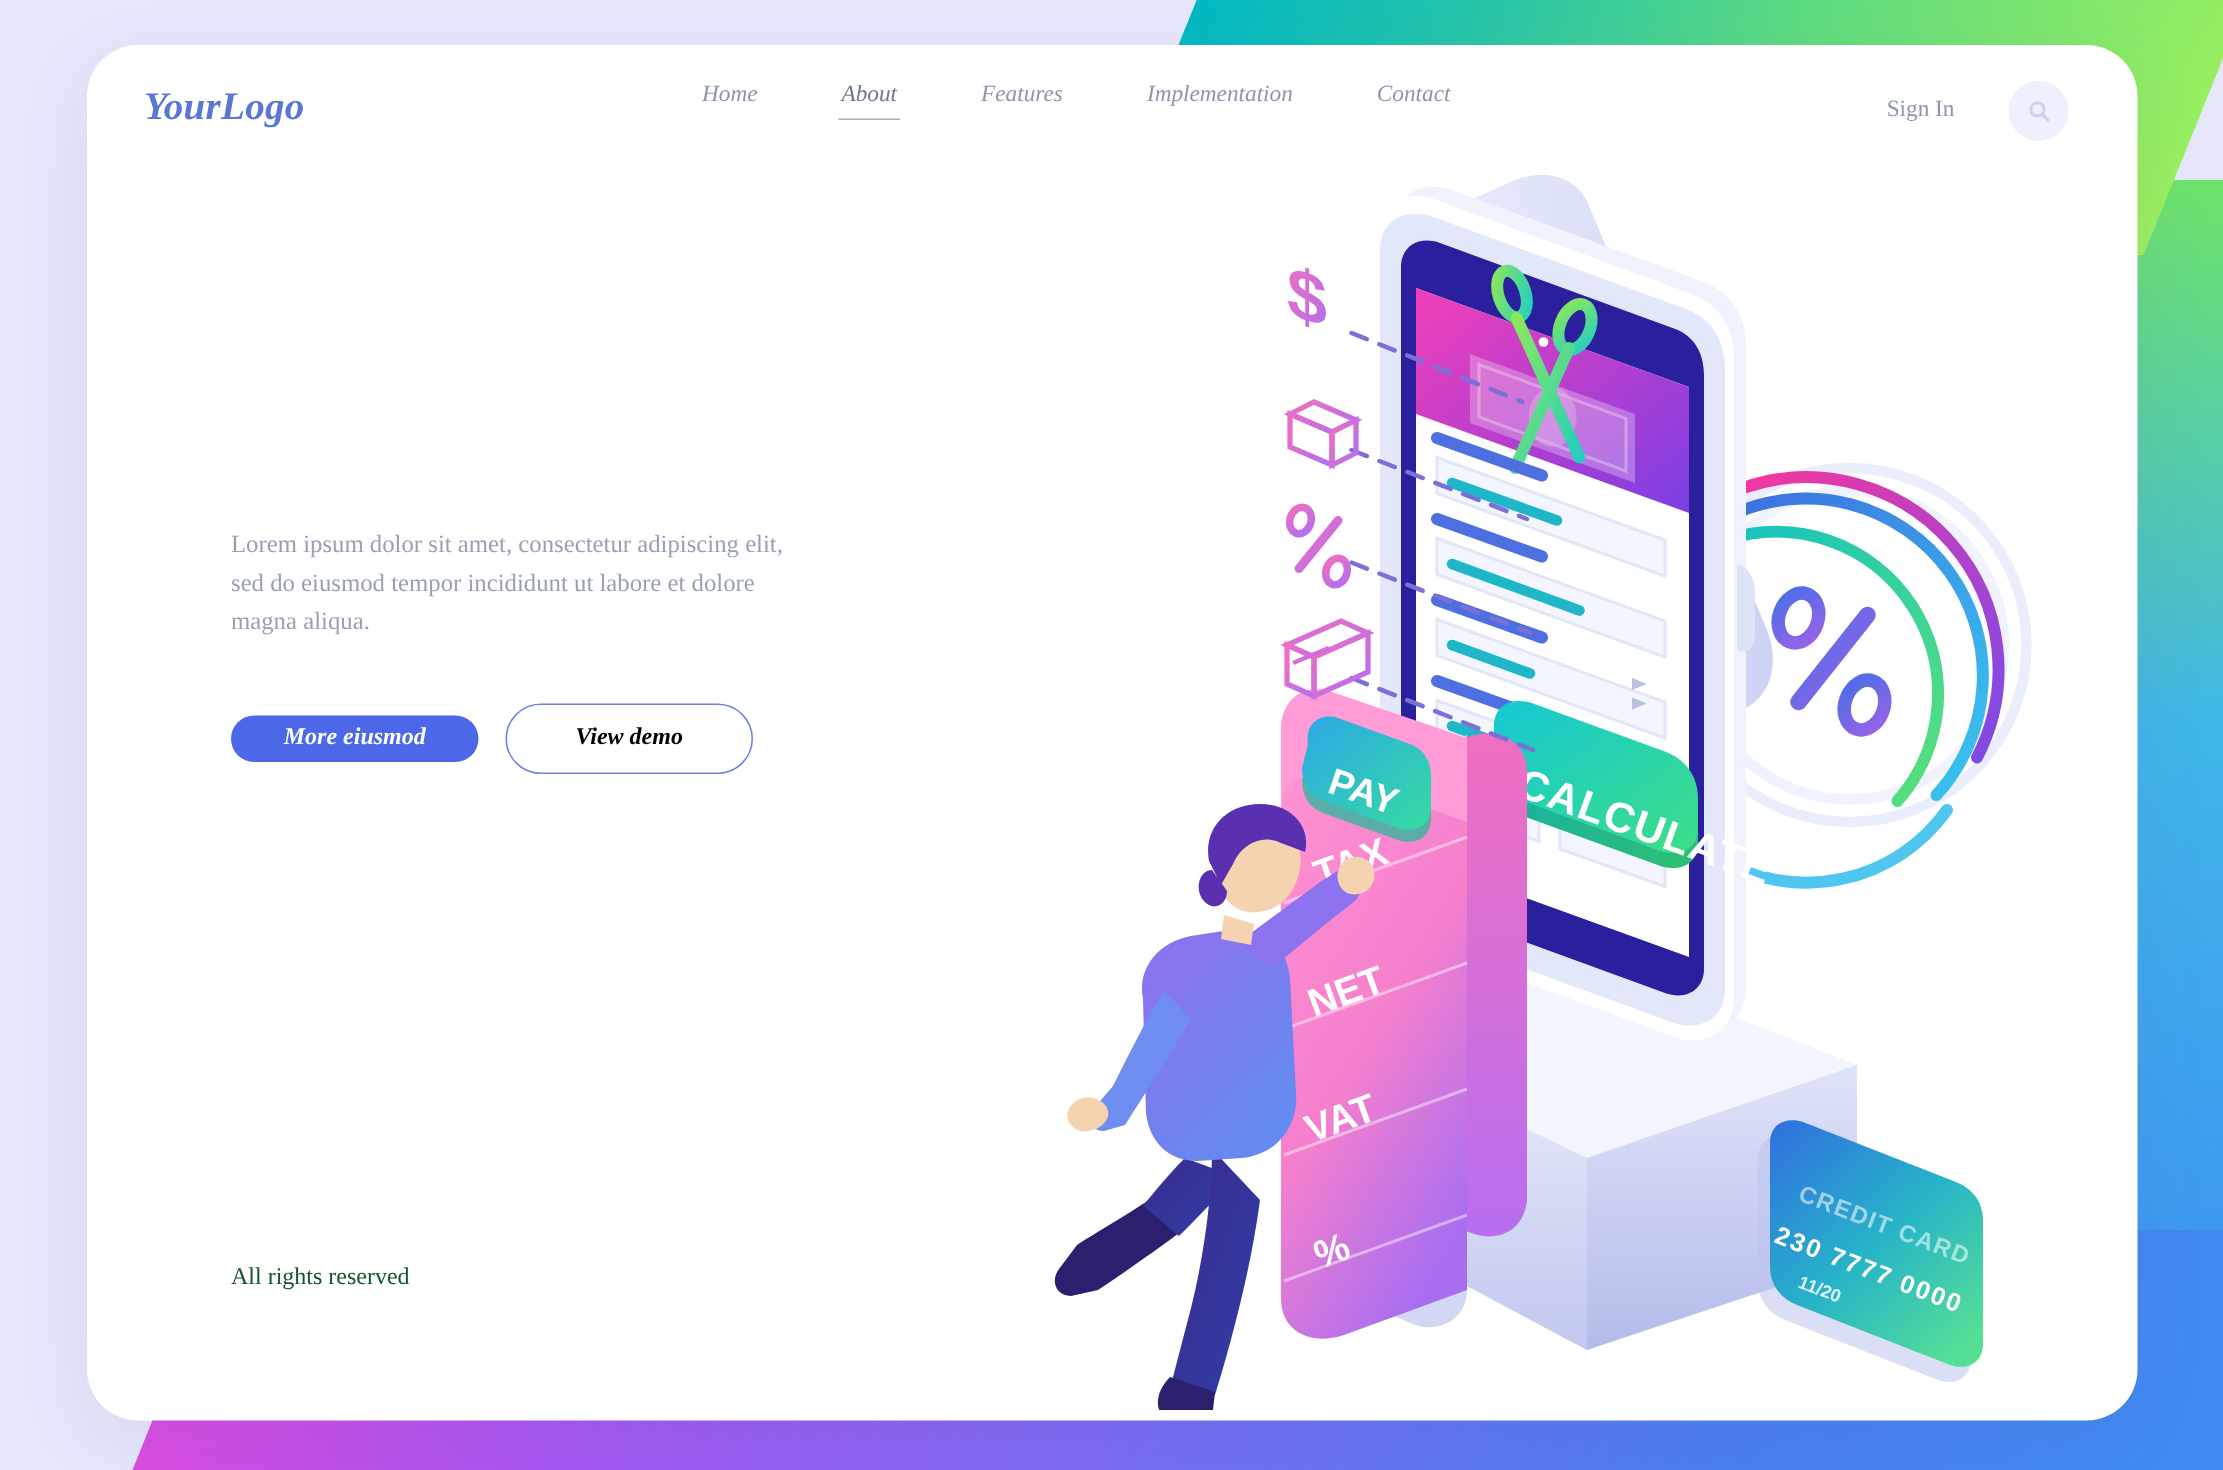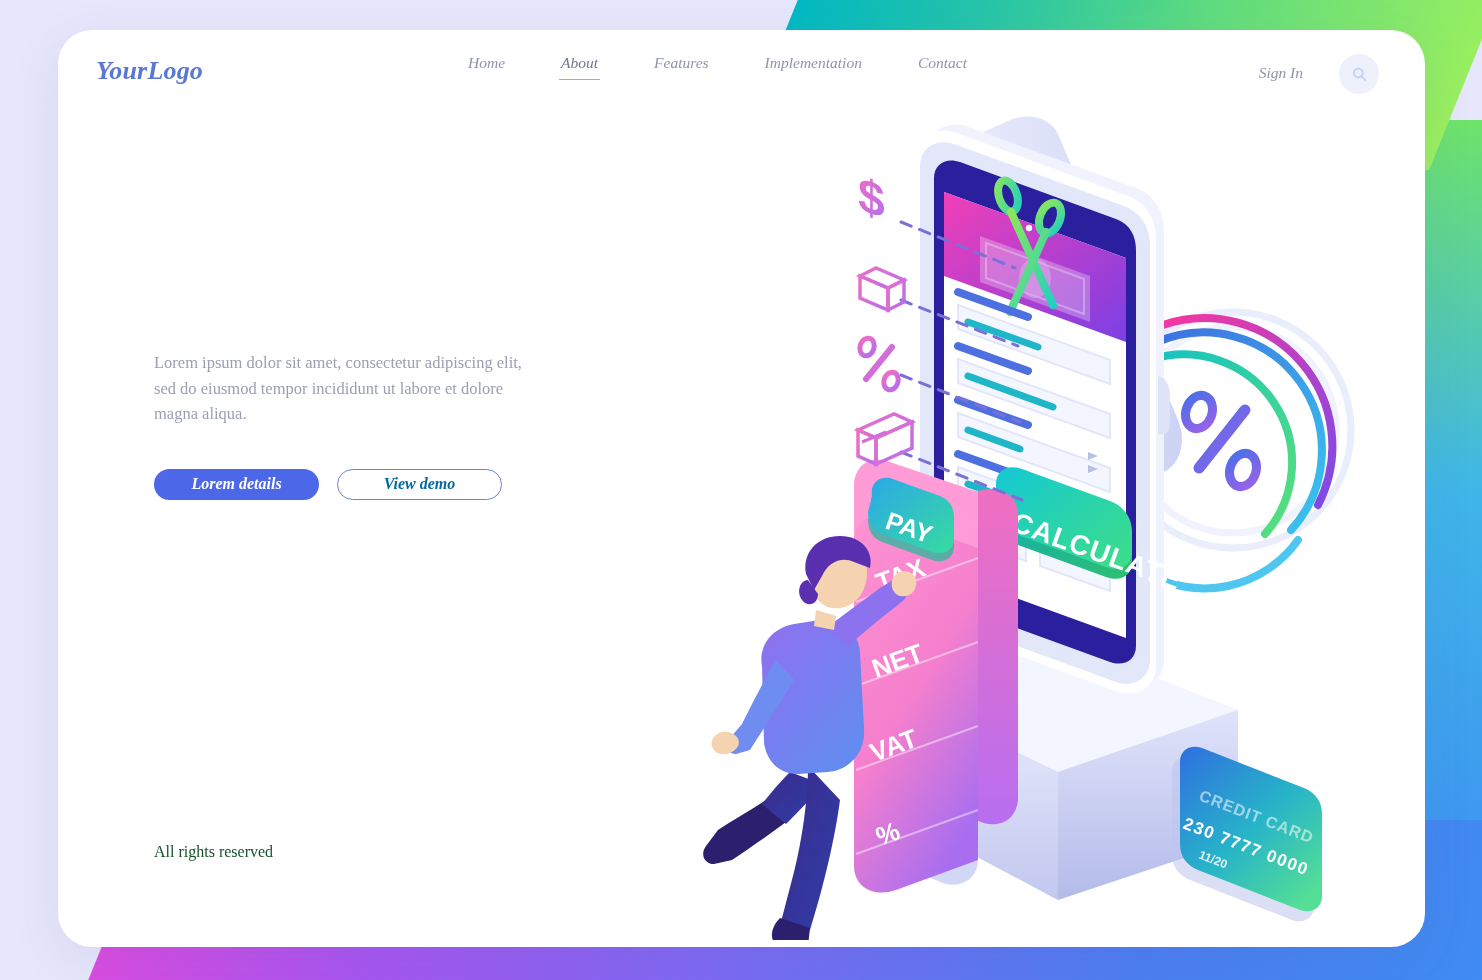--- a/index.html
+++ b/index.html
@@ -58,21 +58,21 @@
     cursor: pointer; position: relative;
   }
   .nav-item:last-child { margin-right: 0; }
   .nav-item.active { color: #6f7792; }
   .nav-item.active::after {
     content: ""; position: absolute; left: 8px; right: 8px; bottom: -4px;
     height: 1.5px; background: #a6acc2;
   }
   #signin {
     position: absolute; right: 122px; top: 34px;
-    font-size: 15.5px; font-style: italic; color: #8e95ab; cursor: pointer;
+    font-size: 15.5px; color: #8e95ab; cursor: pointer;
   }
   #search-btn {
     position: absolute; right: 46px; top: 24px;
     width: 40px; height: 40px; border-radius: 50%;
     background: #eef0fc; display: flex; align-items: center; justify-content: center;
     cursor: pointer;
   }
 
   
   #hero { position: absolute; left: 96px; top: 290px; width: 560px; }
@@ -88,21 +88,21 @@
   #cta { margin-top: 42px; display: flex; align-items: center; gap: 18px; }
   .btn {
     font-size: 16px; font-style: italic; font-weight: bold;
     border-radius: 30px; cursor: pointer; text-align: center;
     display: flex; align-items: center; justify-content: center;
   }
   #btn-primary {
     width: 165px; height: 31px; background: #4c68e8; color: #fff;
   }
   #btn-secondary {
-    width: 165px; height: 31px; background: #fff; color: #0369a1;
+    width: 165px; height: 47px; background: #fff; color: #000000;
     border: 1.6px solid #6f7fe0;
   }
   #rights {
     position: absolute; left: 96px; top: 813px;
     font-size: 16px; color: #14532d;
   }
 
   
   #illus { position: absolute; left: 600px; top: 70px; width: 760px; height: 840px; }
   #illus svg { width: 100%; height: 100%; display: block; }
@@ -137,21 +137,21 @@
         <line x1="14.6" y1="14.2" x2="19.2" y2="18.8" stroke="#ccd2f2" stroke-width="2.6" stroke-linecap="round"></line>
       </svg>
     </div>
   </div>
 
   <div id="hero">
     <h1>
     </h1>
     <p>Lorem ipsum dolor sit amet, consectetur adipiscing elit, sed do eiusmod tempor incididunt ut labore et dolore magna aliqua.</p>
     <div id="cta">
-      <div class="btn" id="btn-primary">Lorem details</div>
+      <div class="btn" id="btn-primary">More eiusmod</div>
       <div class="btn" id="btn-secondary">View demo</div>
     </div>
   </div>
 
   <div id="rights">All rights reserved</div>
 
   <div id="illus">
     <svg viewBox="0 0 760 840" xmlns="http://www.w3.org/2000/svg">
       <defs>
         <linearGradient id="gScreenTop" x1="0" y1="0" x2="1" y2="1">

